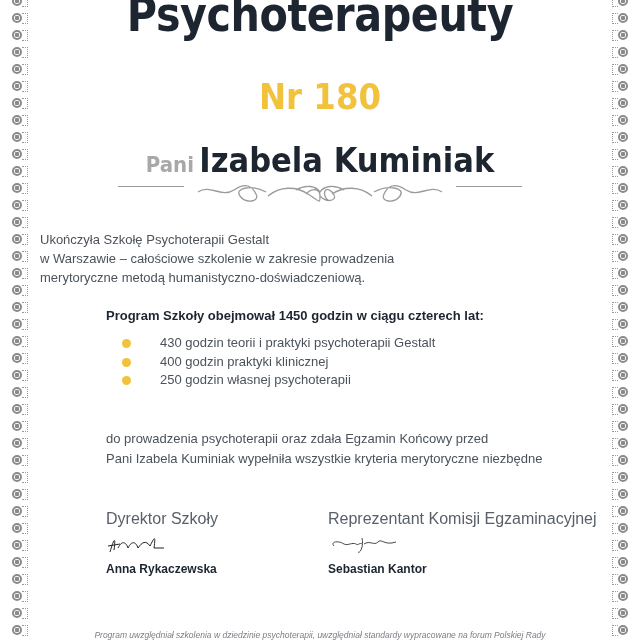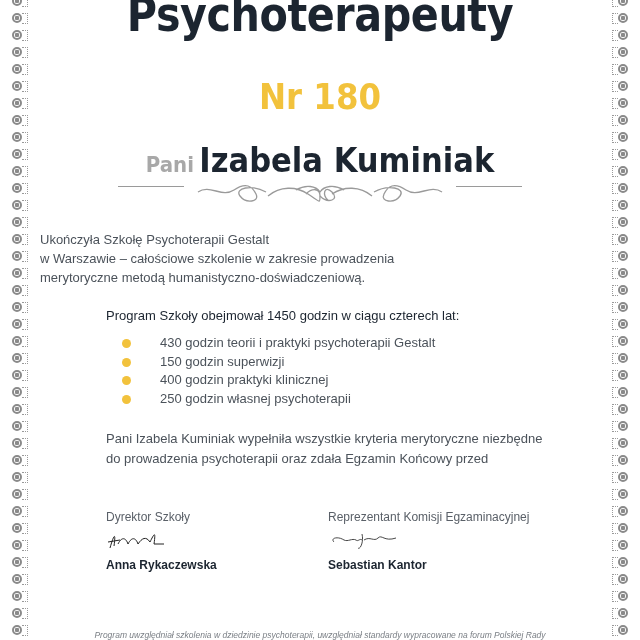--- a/index.html
+++ b/index.html
@@ -62,41 +62,41 @@
   .divider .rule-l { left: 0; }
   .divider .rule-r { right: 0; }
   .divider svg { position: absolute; left: 78px; top: 0; }
 
   .intro {
     position: absolute; top: 230px; left: 0; right: 0; 
     font-size: 13px; line-height: 19px; color: #4b525a;
   }
   .program-heading {
     position: absolute; top: 308px; left: 66px;
-    font-size: 13px; font-weight: normal; color: #1c2530;
+    font-size: 13px; font-weight: bold; color: #1c2530;
   }
   .program-list {
     position: absolute; top: 334px; left: 82px; margin: 0; padding: 0; list-style: none;
   }
   .program-list li {
     position: relative; font-size: 13px; line-height: 18.5px; color: #4b525a;
     padding-left: 38px;
   }
   .bullet {
     position: absolute; left: 0; top: 5px; width: 9px; height: 9px;
     border-radius: 50%; background: #f2c23c;
   }
   .statement {
     position: absolute; top: 429px; left: 66px; width: 460px;
     font-size: 13px; line-height: 20px; color: #4b525a;
   }
   .sig-block { position: absolute; top: 510px; }
   .sig-block.left { left: 66px; }
   .sig-block.right { left: 288px; }
-  .sig-role { font-size: 12px; color: #5a6068; }
+  .sig-role { font-size: 16px; color: #5a6068; }
   .sig-img { height: 24px; margin-top: 4px; }
   .sig-name { font-size: 12px; font-weight: bold; color: #1c2530; margin-top: 2px; }
   .footnote {
     position: absolute; top: 630px; left: 0; right: 0; text-align: center;
     font-size: 8.5px; font-style: italic; color: #7a7f85; white-space: nowrap;
   }
 </style>
 </head>
 <body>
 
@@ -206,28 +206,27 @@
 
   <div class="intro">
     <div>Ukończyła Szkołę Psychoterapii Gestalt</div>
     <div>w Warszawie – całościowe szkolenie w zakresie prowadzenia</div>
     <div>merytoryczne metodą humanistyczno-doświadczeniową.</div>
   </div>
 
   <div class="program-heading">Program Szkoły obejmował 1450 godzin w ciągu czterech lat:</div>
   <ul class="program-list">
     <li><span class="bullet"></span><span>430 godzin teorii i praktyki psychoterapii Gestalt</span></li>
-    <li><span class="bullet"></span><span>150 godzin superwizji</span></li>
     <li><span class="bullet"></span><span>400 godzin praktyki klinicznej</span></li>
     <li><span class="bullet"></span><span>250 godzin własnej psychoterapii</span></li>
   </ul>
 
   <div class="statement">
+    <div>do prowadzenia psychoterapii oraz zdała Egzamin Końcowy przed</div>
     <div>Pani Izabela Kuminiak wypełniła wszystkie kryteria merytoryczne niezbędne</div>
-    <div>do prowadzenia psychoterapii oraz zdała Egzamin Końcowy przed</div>
   </div>
 
   <div class="sig-block left">
     <div class="sig-role">Dyrektor Szkoły</div>
     <svg class="sig-img" width="60" height="24" viewBox="0 0 60 24">
       <path d="M4 20 C 8 6, 10 4, 8 18 M2 14 L14 12 M12 16 C 16 8, 20 10, 22 16 C 26 8, 30 10, 32 16 C 36 10, 40 8, 44 14 C 48 6, 50 2, 48 16 L 58 16" fill="none" stroke="#222" stroke-width="1"></path>
     </svg>
     <div class="sig-name">Anna Rykaczewska</div>
   </div>
 

